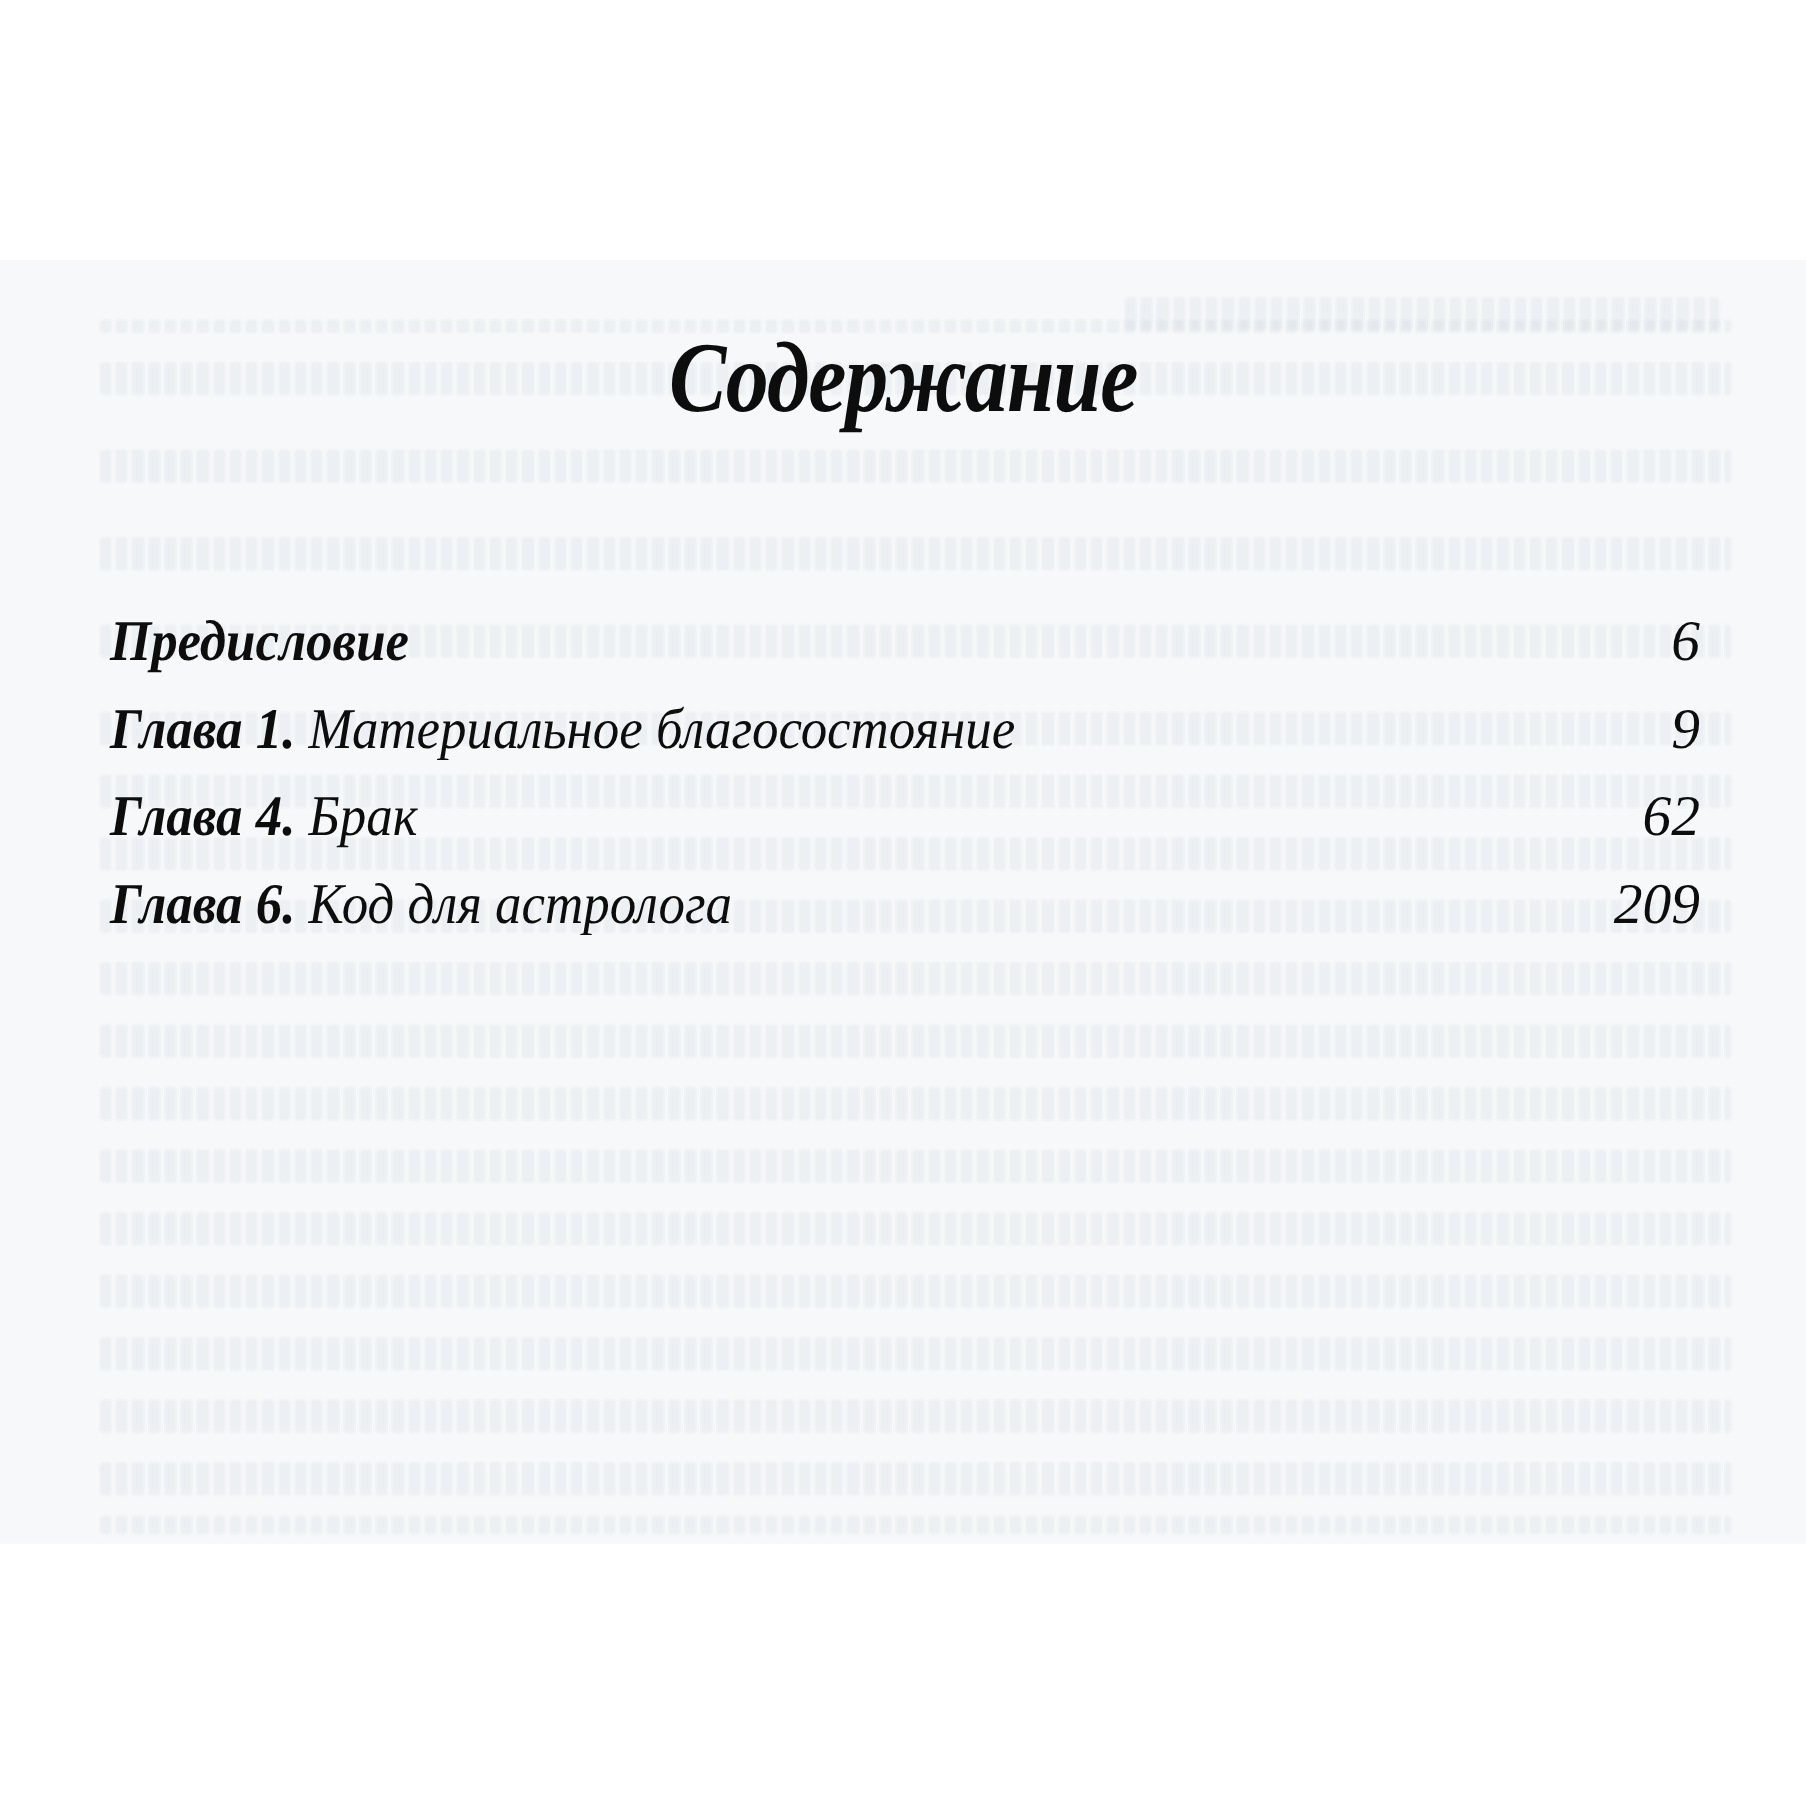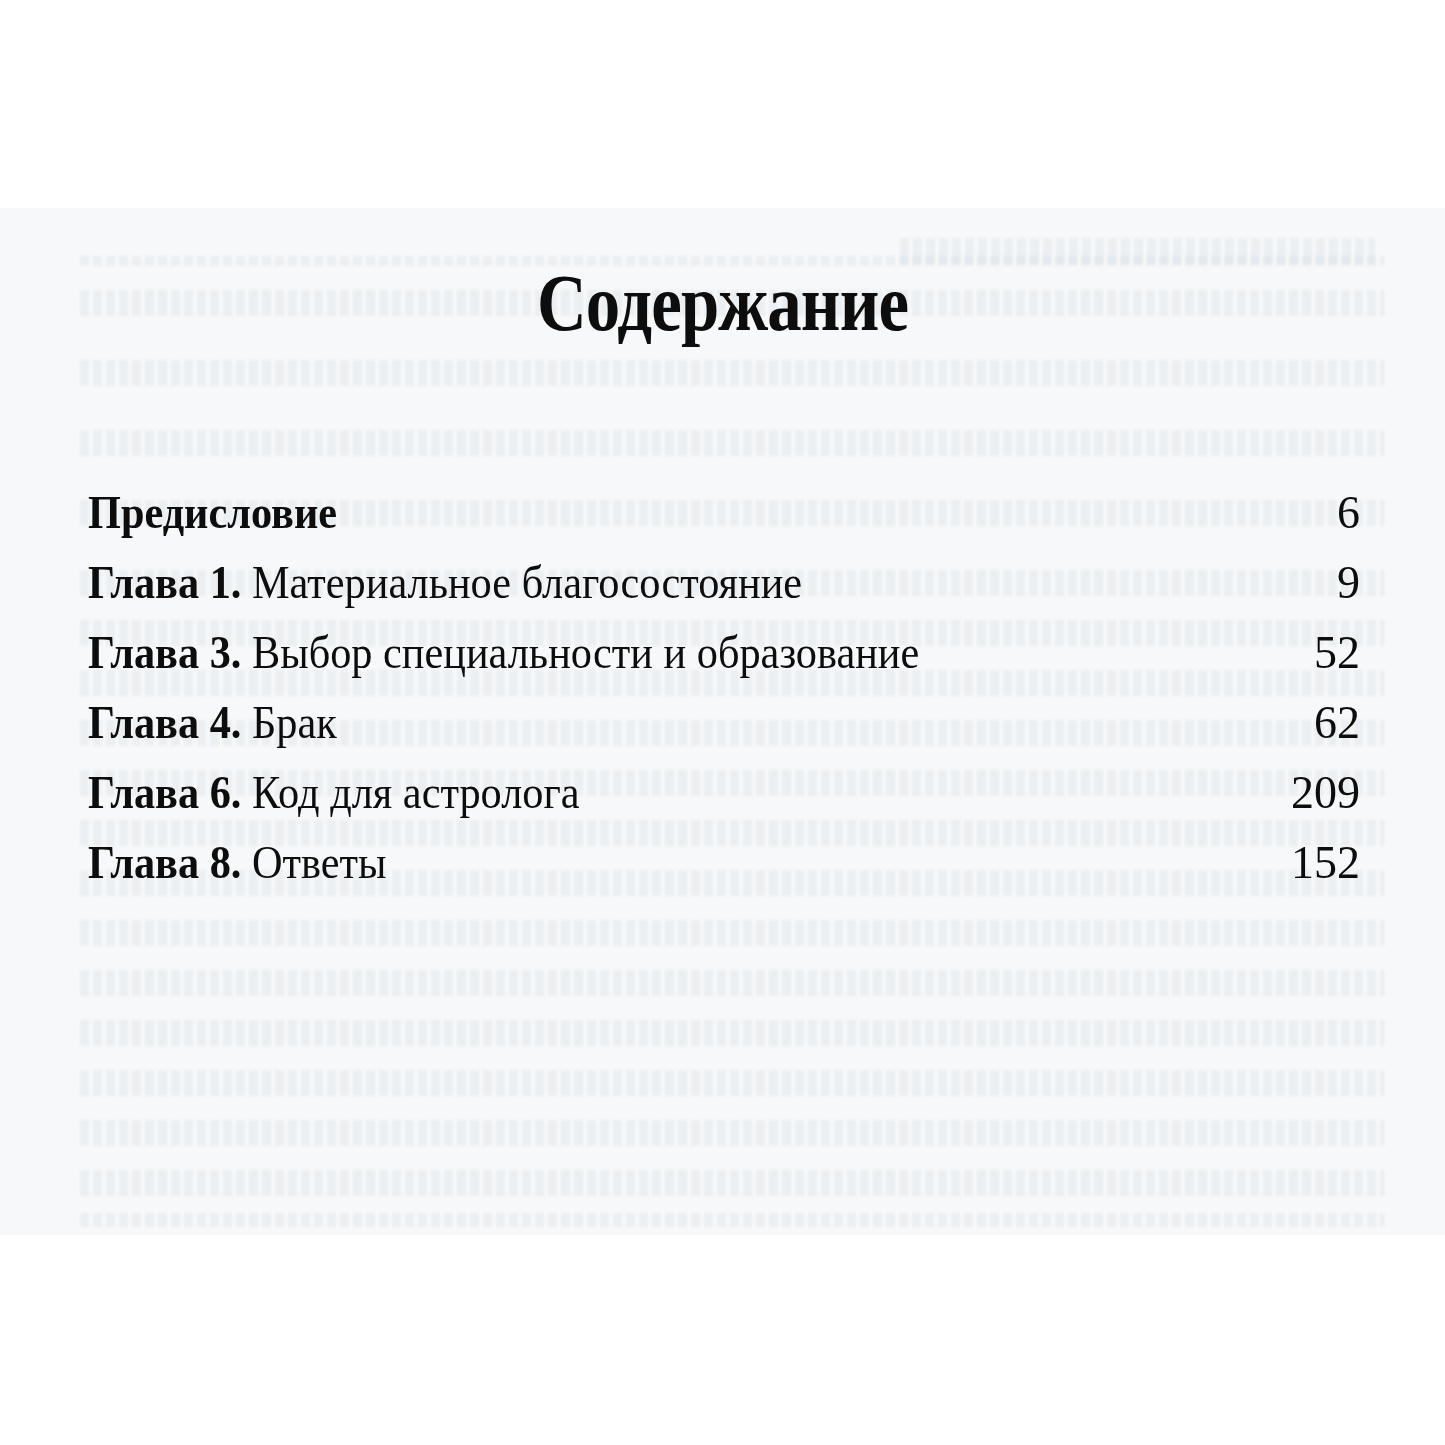--- a/index.html
+++ b/index.html
@@ -16,20 +16,21 @@
       color: #0d0d0d;
     }
     .page {
       position: absolute;
       left: 0;
       top: 208px;
       width: 1445px;
       height: 1027px;
       background: #f6f8f9;
       overflow: hidden;
+      font-style: italic;
     }
     
     .bleed {
       position: absolute;
       left: 0; top: 0; right: 0; bottom: 0;
       pointer-events: none;
     }
     .bleed .bl {
       position: absolute;
       left: 80px;
@@ -126,35 +127,27 @@
       <span class="label">Предисловие</span>
       <span class="page-num">6</span>
     </div>
 
     <div class="toc-row">
       <span class="label"><b>Глава 1.</b> <span>Материальное благосостояние</span></span>
       <span class="page-num">9</span>
     </div>
 
 
-    <div class="toc-row">
-      <span class="label"><b>Глава 3.</b> <span>Выбор специальности и образование</span></span>
-      <span class="page-num">52</span>
-    </div>
 
     <div class="toc-row">
       <span class="label"><b>Глава 4.</b> <span>Брак</span></span>
       <span class="page-num">62</span>
     </div>
 
 
     <div class="toc-row">
       <span class="label"><b>Глава 6.</b> <span>Код для астролога</span></span>
       <span class="page-num">209</span>
     </div>
 
 
-    <div class="toc-row">
-      <span class="label"><b>Глава 8.</b> <span>Ответы</span></span>
-      <span class="page-num">152</span>
-    </div>
   </div>
 </div>
 
 </body></html>

